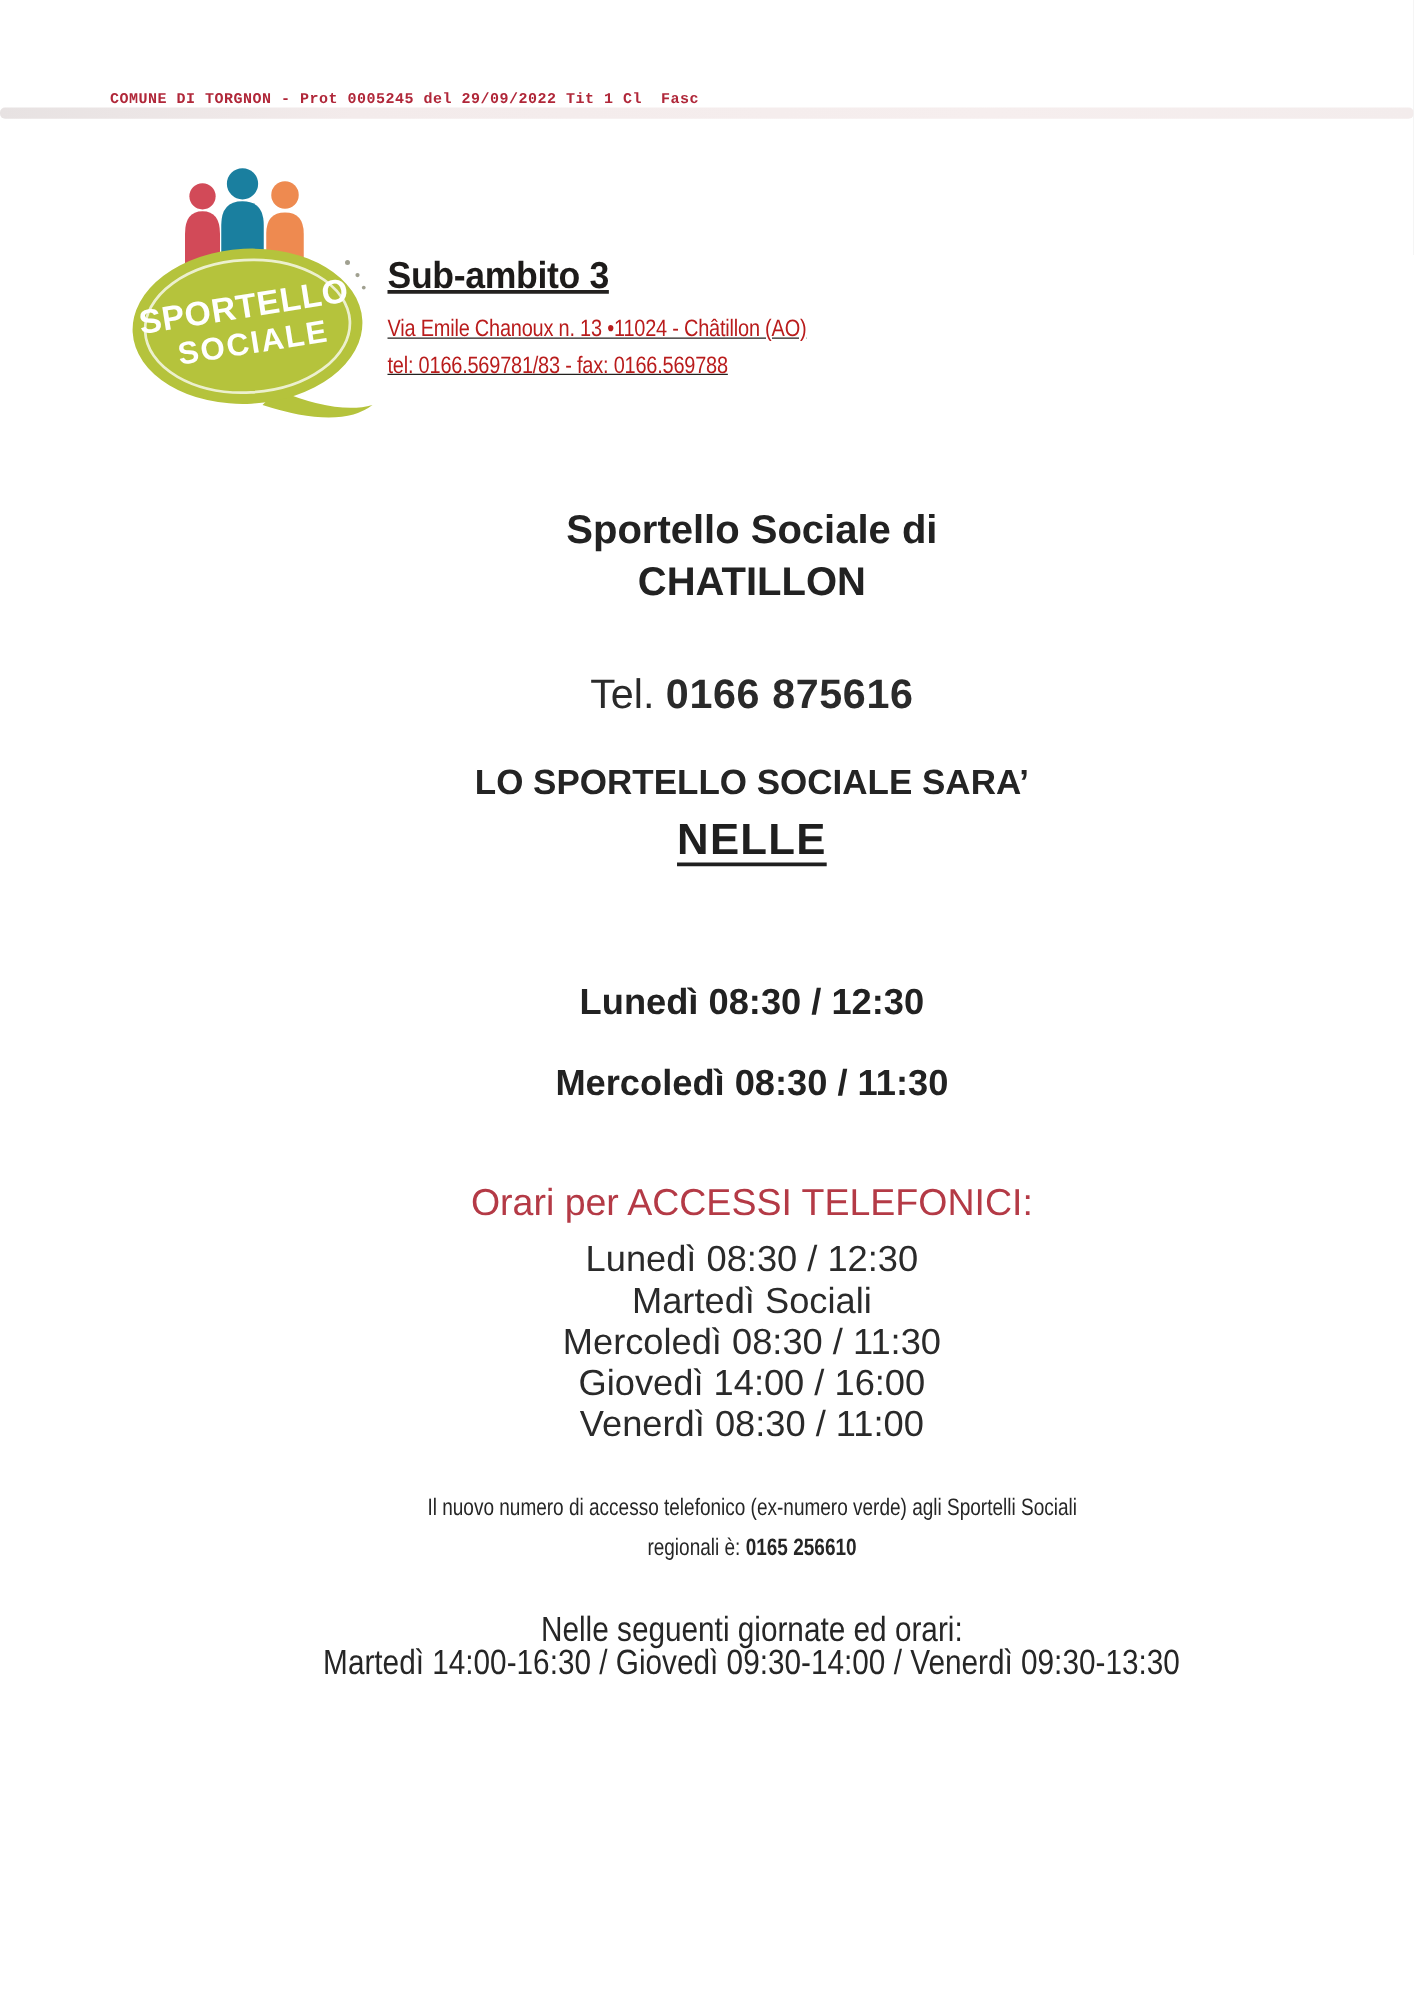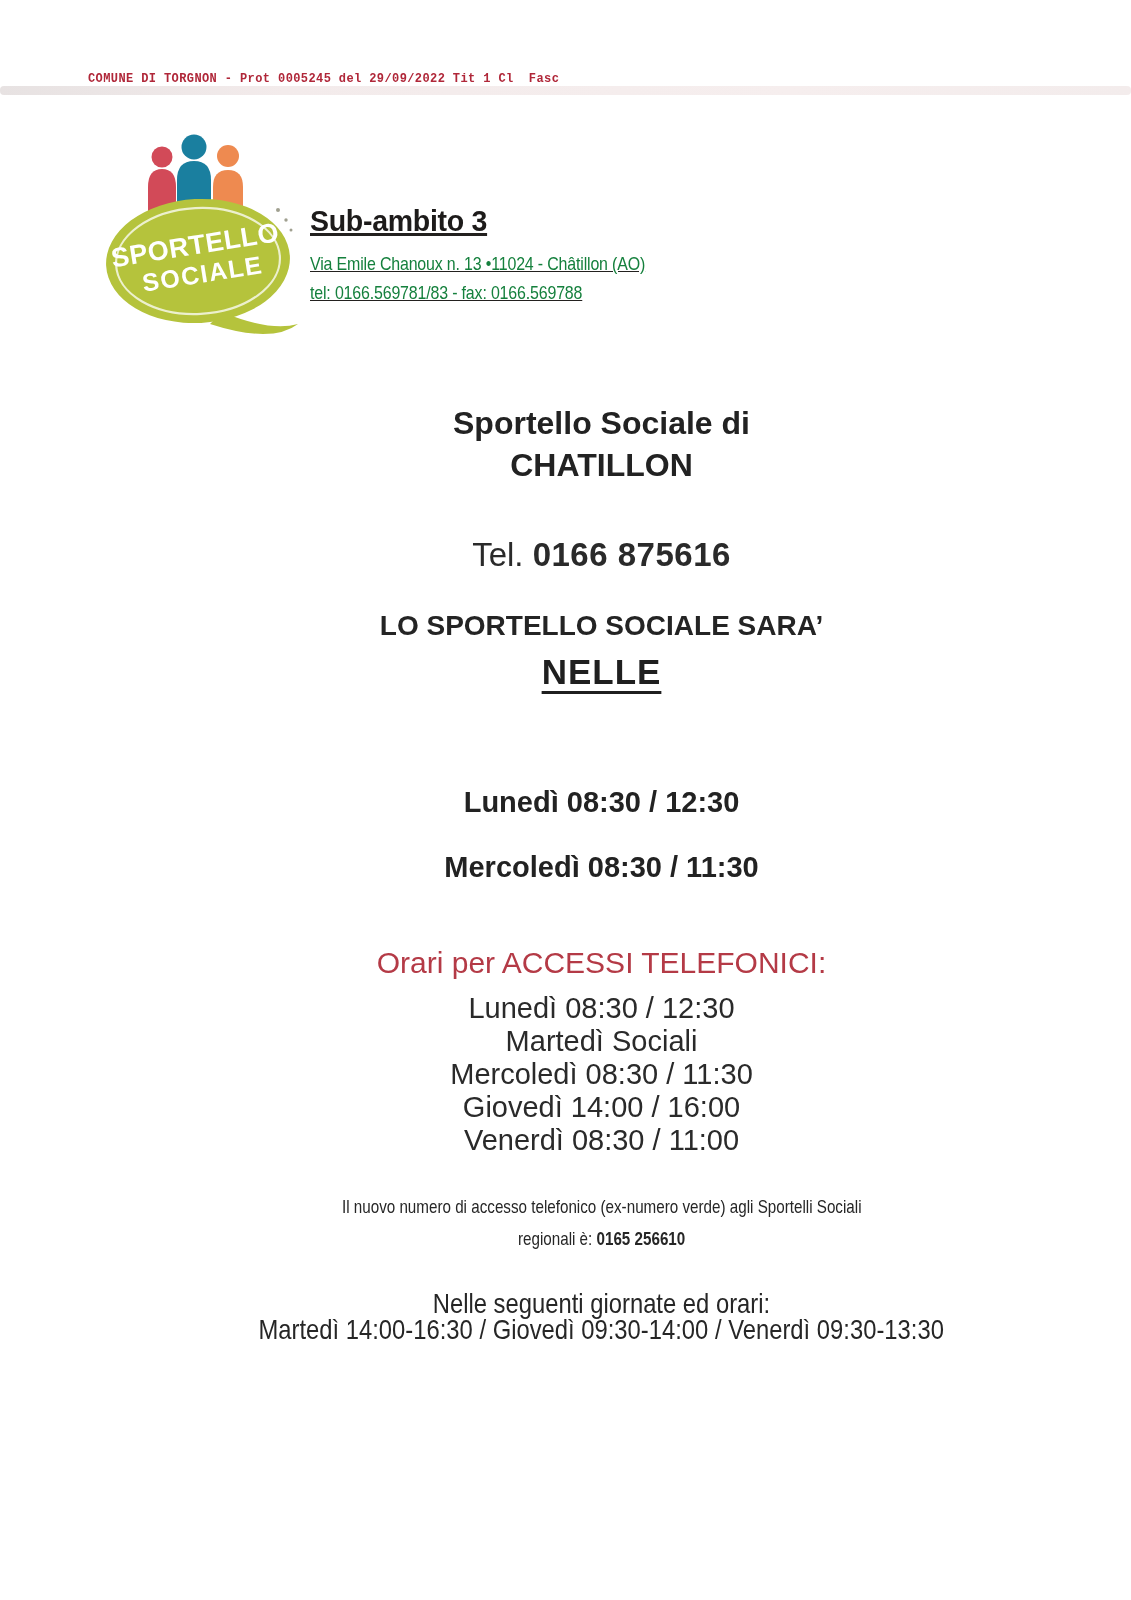--- a/index.html
+++ b/index.html
@@ -22,21 +22,21 @@
     position:absolute;left:0;top:86px;width:100%;height:9px;
     background:linear-gradient(to right,#e7e2e2,#f3ebeb 25%,#f6eeee 70%,#f3ecec);
     border-radius:4px;
   }
   .logo{position:absolute;left:102px;top:126px;width:200px;height:212px;}
   .org{position:absolute;left:310px;top:204px;color:#23211f;text-decoration:underline;}
   .org-title{
     font-size:30px;font-weight:bold;margin:0;line-height:1.1;
     transform:scaleX(.95);transform-origin:left;letter-spacing:-.3px;color:#1d1b1a;
   }
-  .org-lines{margin-top:12px;font-size:19px;line-height:1.53;color:#15803d;}
+  .org-lines{margin-top:12px;font-size:19px;line-height:1.53;color:#b91c1c;}
   .org-lines div{transform:scaleX(.84);transform-origin:left;letter-spacing:-.2px;white-space:nowrap;}
   .line{position:absolute;left:0;width:100%;text-align:center;white-space:nowrap;padding-left:36px;}
   .doc-title{font-size:32px;font-weight:bold;color:#222;}
   .tel{font-size:33px;color:#2a2a2a;}
   .tel b{letter-spacing:.5px;}
   .statement{font-size:28px;font-weight:bold;color:#242424;}
   .status{
     font-size:35px;font-weight:bold;color:#1f1f1f;
     text-decoration:underline;text-decoration-thickness:3px;text-underline-offset:7px;
     letter-spacing:1px;

